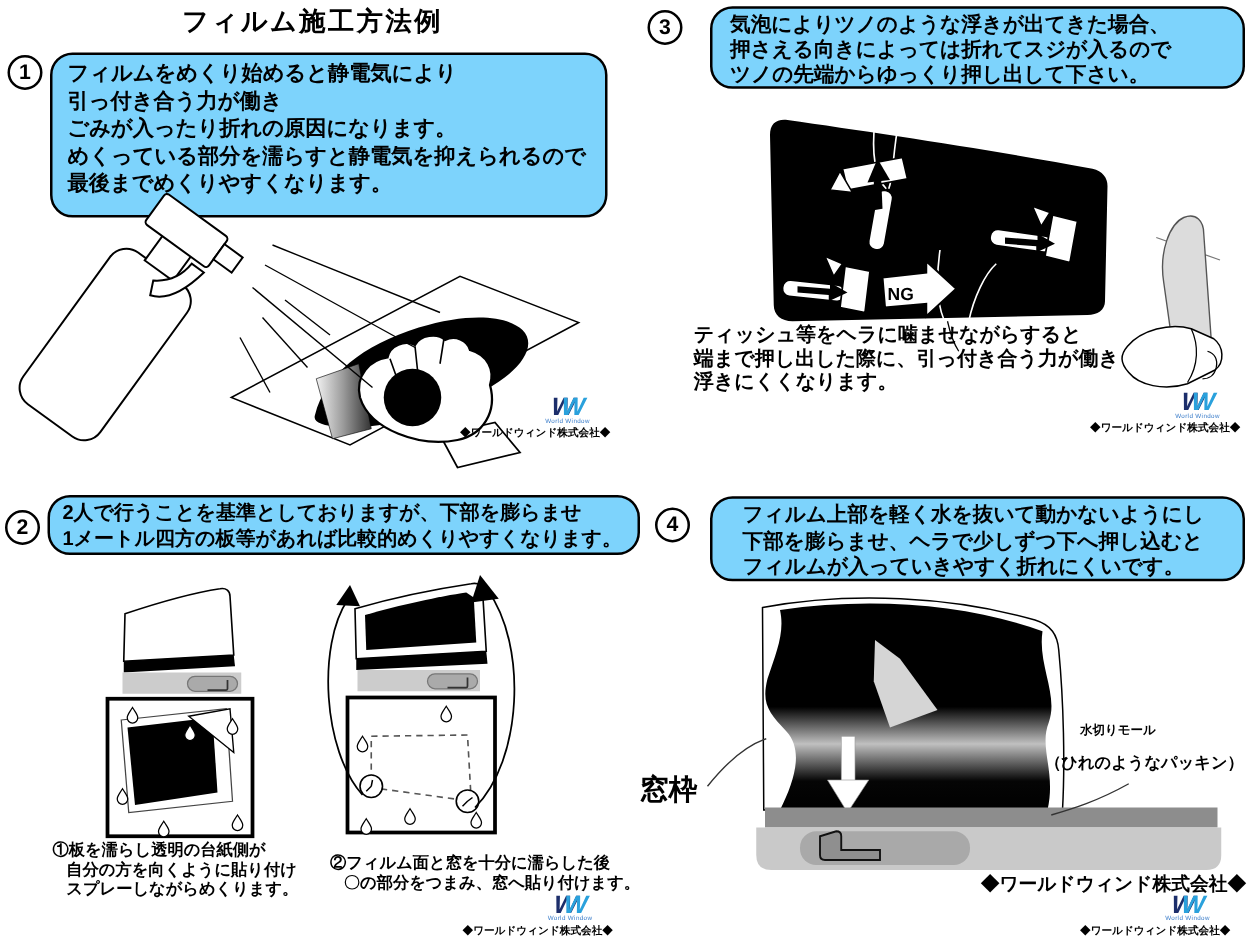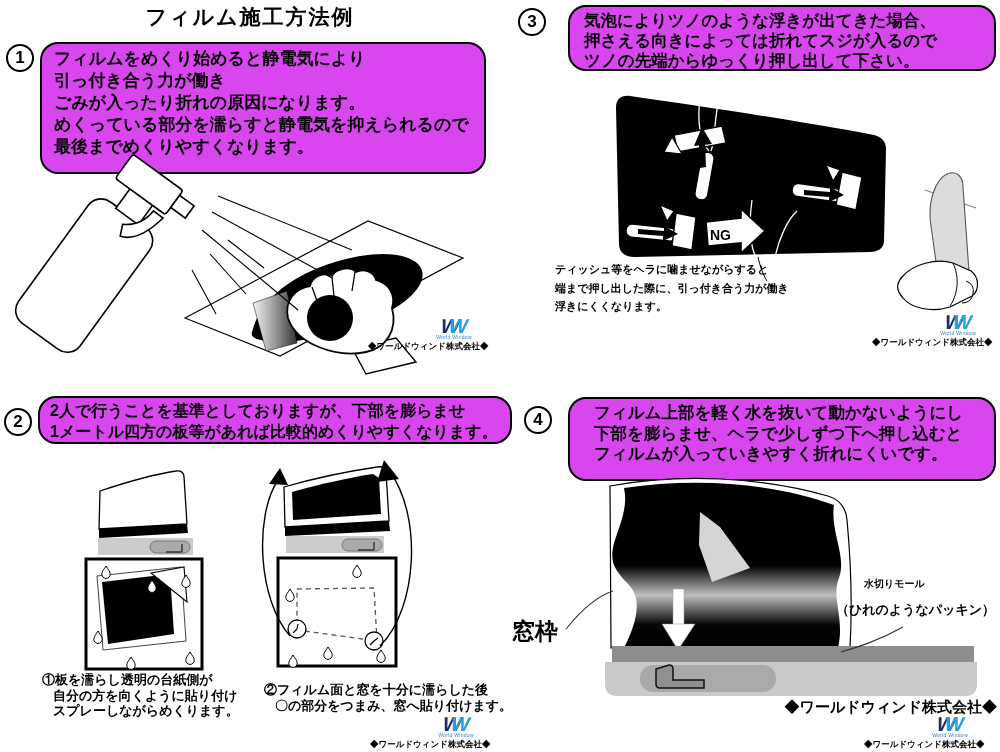--- a/index.html
+++ b/index.html
@@ -10,21 +10,21 @@
   .abs{position:absolute;}
   .title{
     font-size:21px;font-weight:600;letter-spacing:2px;text-align:center;white-space:nowrap;
   }
   .circle-num{
     width:28px;height:28px;border:2px solid #000;border-radius:50%;
     box-sizing:border-box;display:flex;align-items:center;justify-content:center;
     font-size:17px;font-weight:600;background:#fff;
   }
   .txtbox{
-    border:2px solid #000;border-radius:18px;background:#d946ef;box-sizing:border-box;
+    border:2px solid #000;border-radius:18px;background:#7dd3fc;box-sizing:border-box;
     font-weight:600;white-space:nowrap;
   }
   .txtbox div{white-space:nowrap;}
   .note{font-weight:600;white-space:nowrap;}
   .note div{white-space:nowrap;}
   .cap{font-size:13px;font-weight:600;white-space:nowrap;}
   .cap .ind{padding-left:11px;}
   .lbl{font-weight:600;white-space:nowrap;}
   .brand{width:126px;}
   .ww{margin-left:64px;width:44px;text-align:center;line-height:1;}
@@ -138,21 +138,21 @@
 
     <line x1="925" y1="190" x2="976" y2="208" stroke="#777" stroke-width="1"></line>
     <g>
       <path d="M947,174 C957,170 963,177 963,187 L969,272 L939,283 L931,226 C927,201 936,179 947,174 Z" fill="#dcdcdc" stroke="#555" stroke-width="1.1"></path>
       <path d="M902,277 C913,264 936,258 953,263 L971,271 C979,277 980,290 972,296 L950,307 C931,313 911,308 903,298 C896,290 896,284 902,277 Z" fill="#fff" stroke="#000" stroke-width="1.2"></path>
       <path d="M953,263 C959,276 959,292 950,306" fill="none" stroke="#000" stroke-width="1"></path>
       <path d="M966,281 q9,3 7,13 q-2,9 -11,9" fill="none" stroke="#000" stroke-width="1"></path>
     </g>
   </svg>
 
-  <div class="abs note" style="left:555px;top:260px;font-size:11px;line-height:18.5px;">
+  <div class="abs note" style="left:555px;top:260px;font-size:16px;line-height:18.5px;">
     <div>ティッシュ等をヘラに噛ませながらすると</div>
     <div>端まで押し出した際に、引っ付き合う力が働き</div>
     <div>浮きにくくなります。</div>
   </div>
 
   <div class="abs circle-num" style="left:4px;top:408px;">
       <span>2</span>
     </div>
   <div class="abs txtbox" style="left:38px;top:396px;width:474px;height:48px;padding:2px 0 0 10px;font-size:16px;line-height:21px;">
     <div>2人で行うことを基準としておりますが、下部を膨らませ</div>
@@ -223,21 +223,21 @@
     <div class="ind">スプレーしながらめくります。</div>
   </div>
   <div class="abs cap" style="left:264px;top:682px;line-height:16px;">
     <div>②フィルム面と窓を十分に濡らした後</div>
     <div class="ind">〇の部分をつまみ、窓へ貼り付けます。</div>
   </div>
 
   <div class="abs circle-num" style="left:524px;top:406px;">
       <span>4</span>
     </div>
-  <div class="abs txtbox" style="left:568px;top:397px;width:428px;height:84px;padding:3px 0 0 24px;font-size:16.5px;line-height:20.5px;">
+  <div class="abs txtbox" style="left:568px;top:397px;width:428px;height:68px;padding:3px 0 0 24px;font-size:16.5px;line-height:20.5px;">
     <div>フィルム上部を軽く水を抜いて動かないようにし</div>
     <div>下部を膨らませ、ヘラで少しずつ下へ押し込むと</div>
     <div>フィルムが入っていきやすく折れにくいです。</div>
   </div>
 
   <svg style="left:505px;top:470px;" width="495" height="232" viewBox="505 470 495 232">
     <defs>
       <linearGradient id="filmGrad" x1="0" y1="0" x2="0" y2="1">
         <stop offset="0" stop-color="#000"></stop>
         <stop offset="0.5" stop-color="#000"></stop>

